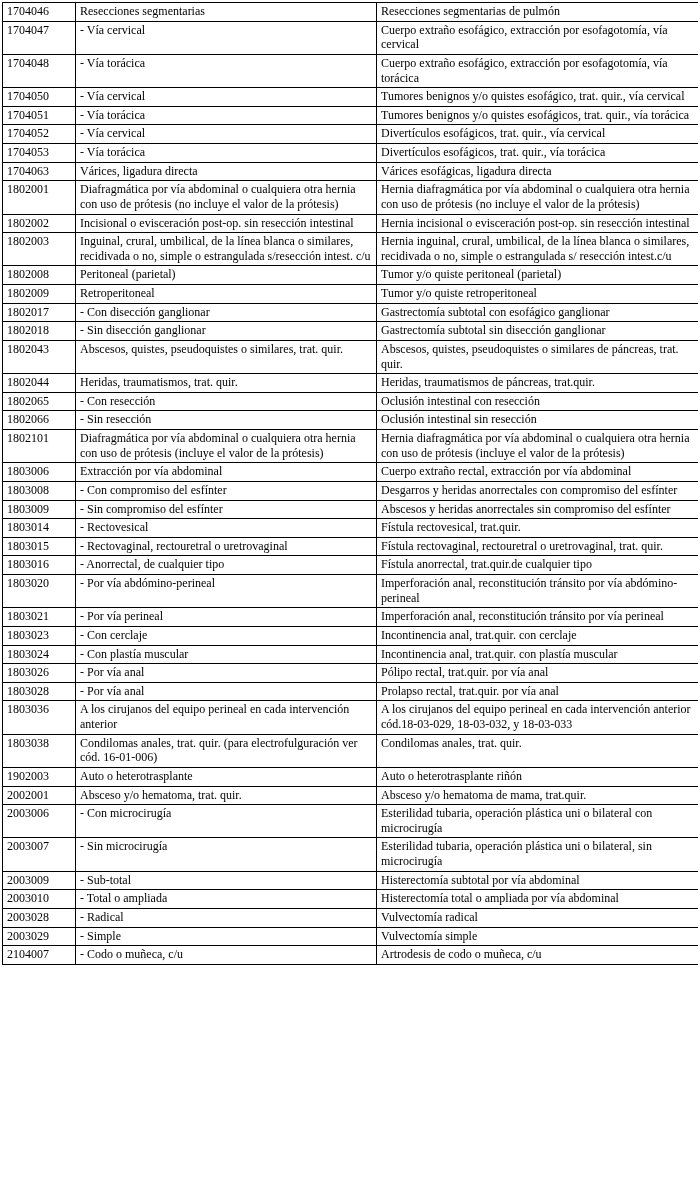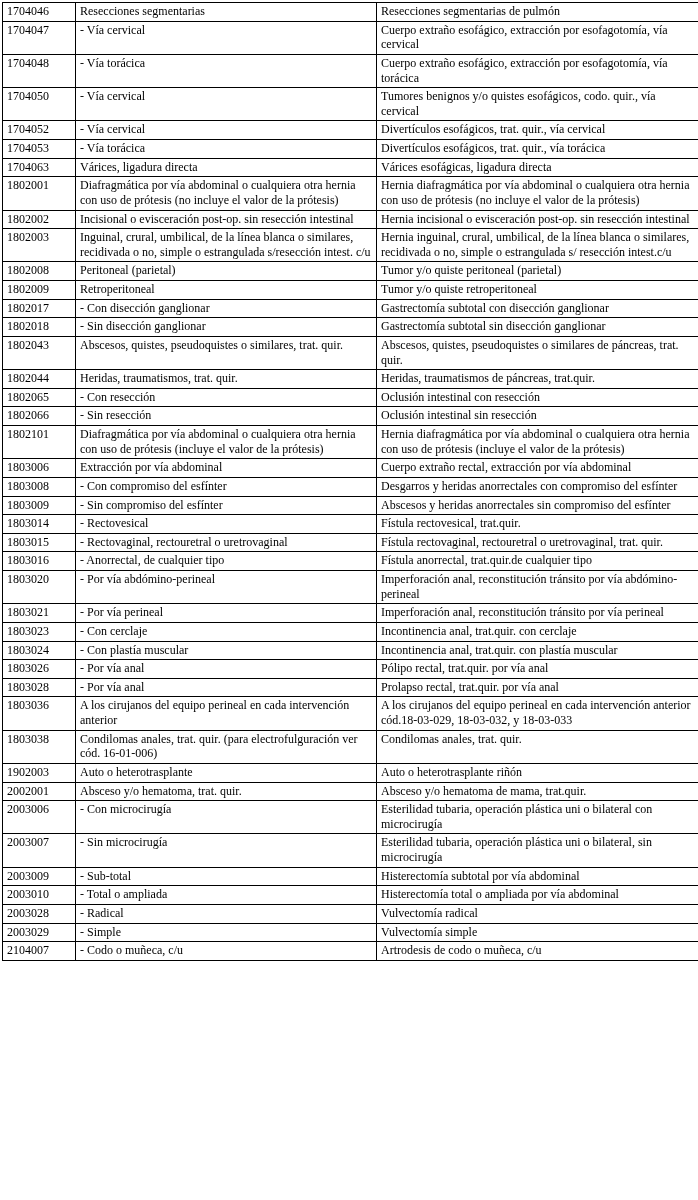--- a/index.html
+++ b/index.html
@@ -53,21 +53,26 @@
           <td class="col-long">Cuerpo extraño esofágico, extracción por esofagotomía, vía cervical</td>
         </tr>
         <tr>
           <td class="col-code">1704048</td>
           <td class="col-short">- Vía torácica</td>
           <td class="col-long">Cuerpo extraño esofágico, extracción por esofagotomía, vía torácica</td>
         </tr>
         <tr>
           <td class="col-code">1704050</td>
           <td class="col-short">- Vía cervical</td>
-          <td class="col-long">Tumores benignos y/o quistes esofágicos,  codo. quir., vía cervical</td>
+          <td class="col-long">Tumores benignos y/o quistes esofágico,  trat. quir., vía cervical</td>
+        </tr>
+        <tr>
+          <td class="col-code">1704051</td>
+          <td class="col-short">- Vía torácica</td>
+          <td class="col-long">Tumores benignos y/o quistes esofágicos,  trat. quir., vía torácica</td>
         </tr>
         <tr>
           <td class="col-code">1704052</td>
           <td class="col-short">- Vía cervical</td>
           <td class="col-long">Divertículos esofágicos, trat. quir., vía cervical</td>
         </tr>
         <tr>
           <td class="col-code">1704053</td>
           <td class="col-short">- Vía torácica</td>
           <td class="col-long">Divertículos esofágicos, trat. quir., vía torácica</td>
@@ -98,21 +103,21 @@
           <td class="col-long">Tumor y/o quiste peritoneal (parietal)</td>
         </tr>
         <tr>
           <td class="col-code">1802009</td>
           <td class="col-short">Retroperitoneal</td>
           <td class="col-long">Tumor y/o quiste retroperitoneal</td>
         </tr>
         <tr>
           <td class="col-code">1802017</td>
           <td class="col-short">- Con disección ganglionar</td>
-          <td class="col-long">Gastrectomía subtotal con disección ganglionar</td>
+          <td class="col-long">Gastrectomía subtotal con esofágico ganglionar</td>
         </tr>
         <tr>
           <td class="col-code">1802018</td>
           <td class="col-short">- Sin disección ganglionar</td>
           <td class="col-long">Gastrectomía subtotal sin disección ganglionar</td>
         </tr>
         <tr>
           <td class="col-code">1802043</td>
           <td class="col-short">Abscesos, quistes, pseudoquistes o similares, trat. quir.</td>
           <td class="col-long">Abscesos, quistes, pseudoquistes o similares de páncreas, trat. quir.</td>

